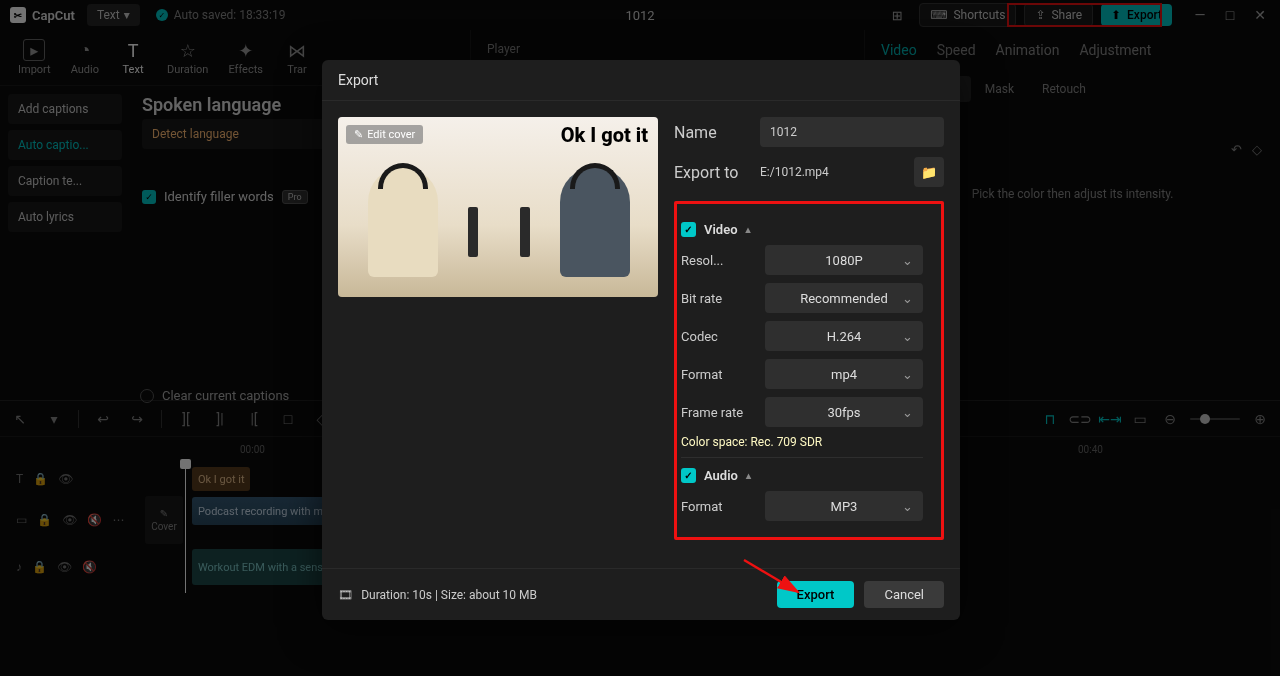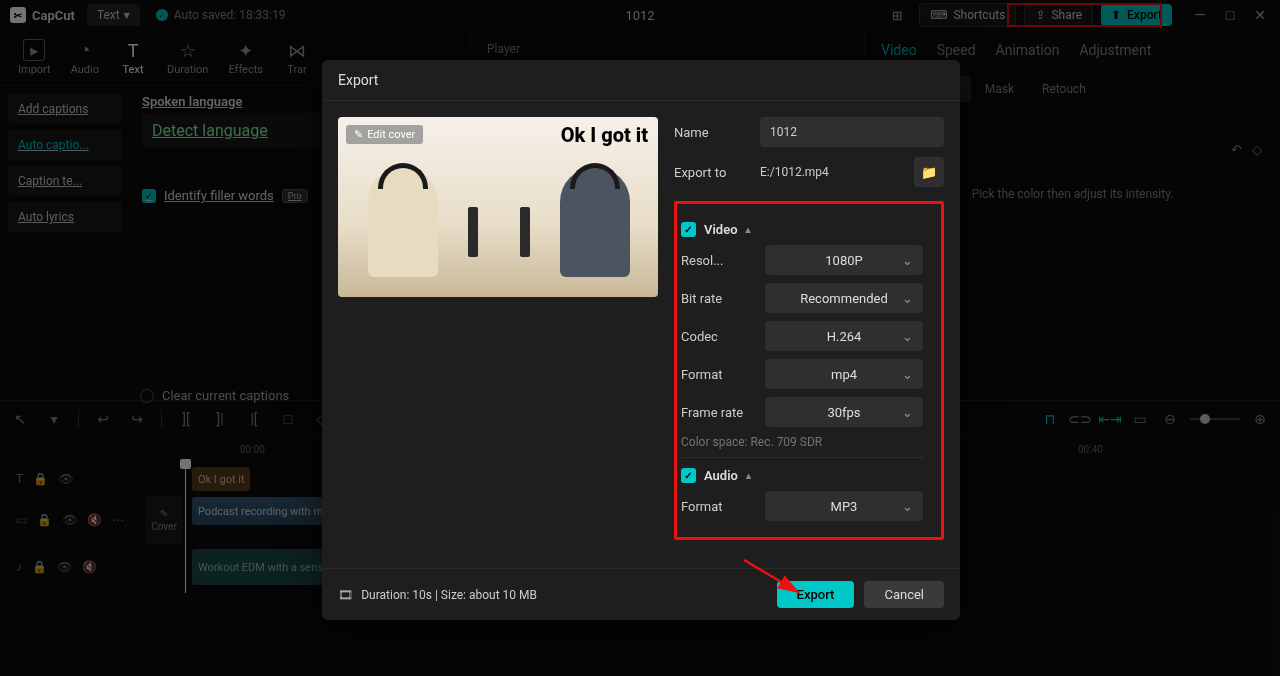--- a/index.html
+++ b/index.html
@@ -25,27 +25,27 @@
 
 
 .main-area { display:flex; height: 370px; }
 .left-panel { width: 470px; display:flex; flex-direction:column; }
 .toolbar-icons { height: 56px; display:flex; align-items:center; padding: 0 8px; gap:0; border-bottom:1px solid #1a1a1a;}
 .tool-item { display:flex; flex-direction:column; align-items:center; gap:2px; padding: 4px 10px; color:#999; font-size:11px; cursor:pointer; min-width:48px;}
 .tool-item.active { color:#fff;}
 .tool-icon { width:22px; height:22px; display:flex; align-items:center; justify-content:center; font-size:16px; border:1px solid #666; border-radius:3px;}
 .tool-icon.noborder { border:none; font-size:18px;}
 
-.left-sub { display:flex; flex:1;text-decoration:underline;}
+.left-sub { display:flex; flex:1;}
 .caption-tabs { width:130px; padding:8px; display:flex; flex-direction:column; gap:6px;}
 .caption-tab { padding:8px 10px; border-radius:4px; font-size:12px; color:#ccc; cursor:pointer; background:#1a1a1a;}
 .caption-tab.active { color:#00c8c8;}
 .caption-options { flex:1; padding:8px 12px;}
-.opt-label { font-size:13px; color:#ddd; font-weight:600; margin-bottom:4px;}
-.opt-row { padding:8px 10px; background:#1a1a1a; border-radius:4px; font-size:16px; color:#86efac; margin-bottom:10px; cursor:pointer;}
+.opt-label { font-size:18px; color:#ddd; font-weight:600; margin-bottom:4px;}
+.opt-row { padding:8px 10px; background:#1a1a1a; border-radius:4px; font-size:12px; color:#fdba74; margin-bottom:10px; cursor:pointer;}
 .checkbox-row { display:flex; align-items:center; gap:8px; font-size:13px; color:#ddd;}
 .checkbox-row .cb { width:14px; height:14px; border-radius:3px; background:#00c8c8; display:flex; align-items:center; justify-content:center; color:#000; font-size:9px;}
 .pro-badge { background:#333; padding:1px 5px; border-radius:3px; font-size:9px; color:#ccc; border:1px solid #555;}
 .clear-row { position:absolute; left:140px; top:388px; display:flex; align-items:center; gap:8px; font-size:13px; color:#aaa;}
 
 .center-panel { flex:1; background:#0d0d0d; border-left:1px solid #1a1a1a; border-right:1px solid #1a1a1a; padding:8px; color:#777;}
 .player-label { font-size:12px; color:#888; margin:4px 8px;}
 
 .right-panel { width:415px; padding:8px;}
 .rp-tabs { display:flex; gap:20px; padding:4px 8px; font-size:14px;}
@@ -91,35 +91,35 @@
 .thumb-scene { position:absolute; inset:0; background: linear-gradient(180deg, #f5f0ea 0%, #e8ddc8 60%, #c8b898 100%);}
 .person { position:absolute; bottom:20px; width:70px; height:110px; border-radius:35px 35px 6px 6px;}
 .person.p1 { left:30px; background:#e8dcc0;}
 .person.p2 { right:28px; background:#4a5560;}
 .headphone { position:absolute; top:-4px; width:50px; height:26px; border:5px solid #1a1a1a; border-bottom:none; border-radius:25px 25px 0 0; left:10px;}
 .mic { position:absolute; bottom:40px; width:10px; height:50px; background:#2a2a2a; border-radius:2px;}
 .mic.m1 { left:130px;}
 .mic.m2 { right:128px;}
 .modal-right { flex:1; display:flex; flex-direction:column; gap:10px; position:relative;}
 .form-row { display:flex; align-items:center; gap:10px;}
-.form-label { width:76px; font-size:13px; color:#ccc;}
+.form-label { width:76px; font-size:16px; color:#ccc;}
 .form-input { flex:1; height:30px; background:#2f2f2f; border:none; border-radius:4px; padding:0 10px; color:#ccc; font-size:12px;}
 .form-path { flex:1; height:30px; display:flex; align-items:center; color:#ccc; font-size:12px;}
 .folder-btn { width:30px; height:30px; background:#2f2f2f; border-radius:4px; display:flex; align-items:center; justify-content:center; cursor:pointer; color:#ccc;}
 .settings-box { border:3px solid #e11; border-radius:2px; padding:8px 8px 8px 4px; margin-top:4px; position:relative;}
 .settings-scroll { max-height:350px; overflow-y:auto; padding-right:10px;}
 .settings-scroll::-webkit-scrollbar { width:6px;}
 .settings-scroll::-webkit-scrollbar-thumb { background:#444; border-radius:3px;}
 .section-header { display:flex; align-items:center; gap:8px; font-size:13px; font-weight:600; color:#ddd; margin:10px 0 8px;}
 .section-header .cb { width:15px; height:15px; border-radius:3px; background:#00c8c8; display:flex; align-items:center; justify-content:center; color:#000; font-size:10px;}
 .setting-row { display:flex; align-items:center; margin-bottom:8px;}
 .setting-label { width:84px; font-size:13px; color:#ccc;}
 .setting-select { flex:1; height:30px; background:#2f2f2f; border-radius:4px; display:flex; align-items:center; justify-content:center; position:relative; color:#ddd; font-size:13px; cursor:pointer;}
 .setting-select::after { content:'⌄'; position:absolute; right:10px; color:#999; font-size:13px;}
-.color-note { font-size:12px; color:#737373; margin:4px 0 8px;}
+.color-note { font-size:12px; color:#fef9c3; margin:4px 0 8px;}
 .modal-footer { height:52px; border-top:1px solid #2a2a2a; display:flex; align-items:center; padding:0 16px;}
 .footer-info { display:flex; align-items:center; gap:8px; color:#ccc; font-size:12px;}
 .footer-btns { margin-left:auto; display:flex; gap:10px;}
 .btn { padding:6px 20px; border-radius:4px; font-size:13px; cursor:pointer; border:none;}
 .btn-export { background:#00c8c8; color:#000; font-weight:500;}
 .btn-cancel { background:#3a3a3a; color:#ddd;}
 
 
 .arrow-svg { position:absolute; pointer-events:none;}
 

